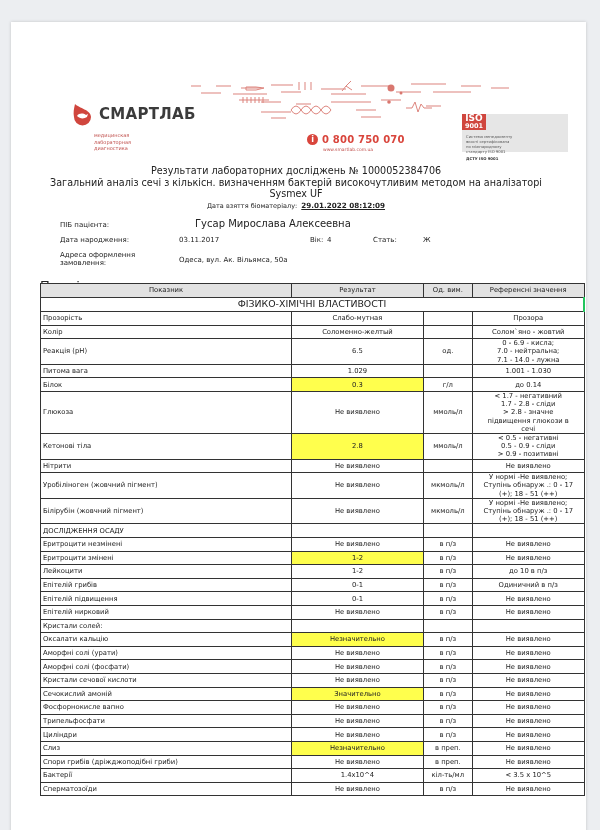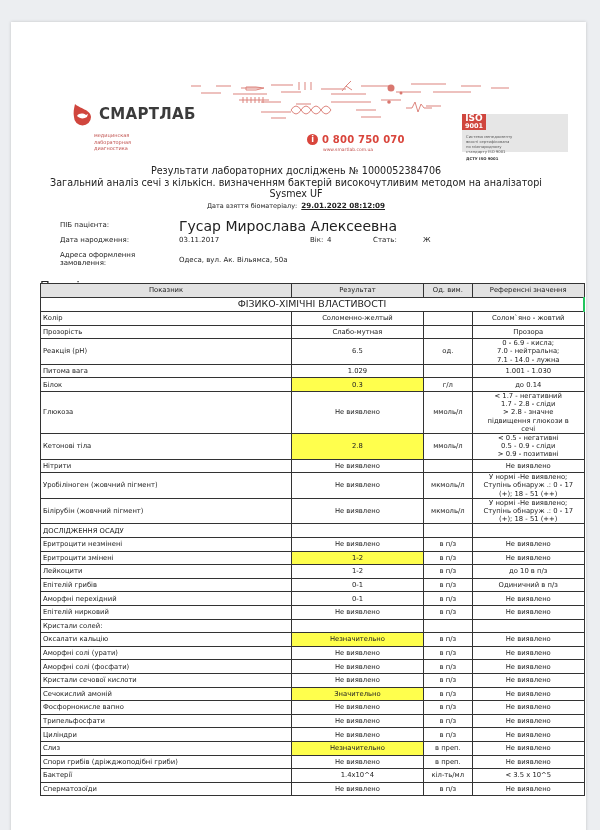--- a/index.html
+++ b/index.html
@@ -67,21 +67,21 @@
   .t1 { font-size: 9.6px; line-height: 11.5px; color: #222; }
   .t2 { font-size: 9.6px; line-height: 11.5px; color: #222; }
   .t3 { font-size: 9.6px; line-height: 11.5px; color: #222; }
   .t4 { font-size: 6.5px; line-height: 11px; color: #222; }
   .t4 .dt { font-weight: bold; text-decoration: underline; font-size: 7.2px; margin-left: 2px; }
 
   
   .pinfo { position: absolute; left: 29px; top: 197px; width: 520px; font-size: 7px; color: #222; }
   .prow { position: absolute; left: 0; white-space: nowrap; }
   .plabel { position: absolute; left: 0; margin-left: 20px; }
-  .pname { font-size: 14px; }
+  .pname { font-size: 10px; margin-left: 16px; }
   .note-label { position: absolute; left: 29px; top: 256px; font-size: 13px; color: #222; height: 6px; overflow: hidden; }
 
   
   table.res {
     position: absolute; left: 29px; top: 261px;
     width: 545px; border-collapse: collapse;
     font-size: 6.8px; color: #222;
   }
   table.res td, table.res th {
     border: 1px solid #333;
@@ -227,33 +227,33 @@
         <th>Результат</th>
         <th>Од. вим.</th>
         <th>Референсні значення</th>
       </tr>
     </thead>
     <tbody id="tbody">
       <tr class="section">
         <td colspan="4">ФІЗИКО-ХІМІЧНІ ВЛАСТИВОСТІ</td>
       </tr>
     <tr>
+          <td>Прозорість</td>
+          <td class="c">Слабо-мутная</td>
+          <td class="c"></td>
+          <td class="c">
+            <div>Прозора</div>
+          </td>
+        </tr>
+        <tr>
           <td>Колір</td>
           <td class="c">Соломенно-желтый</td>
           <td class="c"></td>
           <td class="c">
             <div>Солом`яно - жовтий</div>
-          </td>
-        </tr>
-        <tr>
-          <td>Прозорість</td>
-          <td class="c">Слабо-мутная</td>
-          <td class="c"></td>
-          <td class="c">
-            <div>Прозора</div>
           </td>
         </tr>
         <tr>
           <td>Реакція (pH)</td>
           <td class="c">6.5</td>
           <td class="c">од.</td>
           <td class="c">
             <div>0 - 6.9 - кисла;</div>
             <div>7.0 - нейтральна;</div>
             <div>7.1 - 14.0 - лужна</div>
@@ -359,21 +359,21 @@
         </tr>
         <tr>
           <td>Епітелій грибів</td>
           <td class="c">0-1</td>
           <td class="c">в п/з</td>
           <td class="c">
             <div>Одиничний в п/з</div>
           </td>
         </tr>
         <tr>
-          <td>Аморфні перехідний</td>
+          <td>Епітелій підвищення</td>
           <td class="c">0-1</td>
           <td class="c">в п/з</td>
           <td class="c">
             <div>Не виявлено</div>
           </td>
         </tr>
         <tr>
           <td>Епітелій нирковий</td>
           <td class="c">Не виявлено</td>
           <td class="c">в п/з</td>

